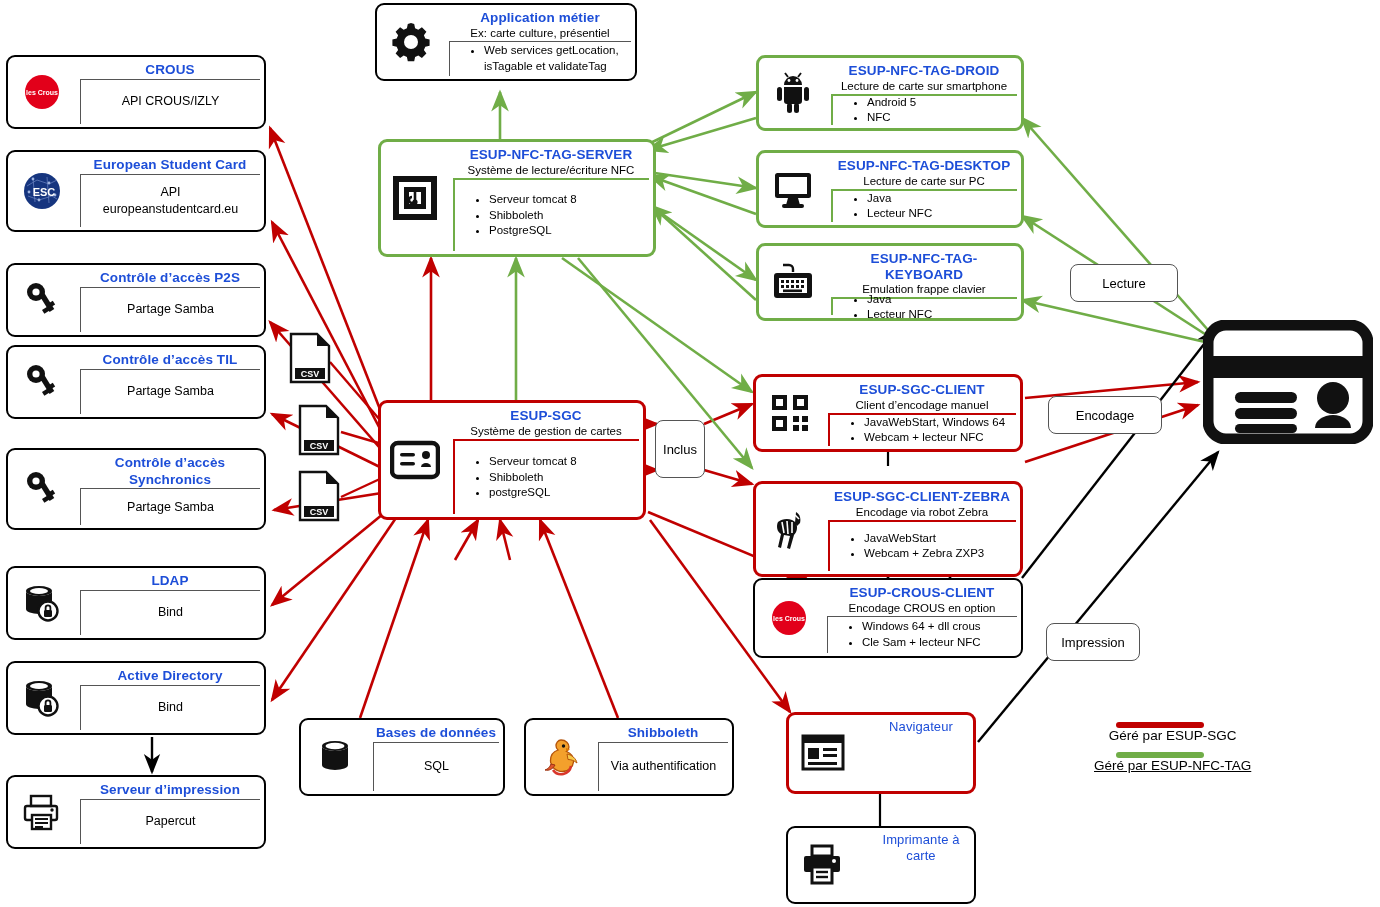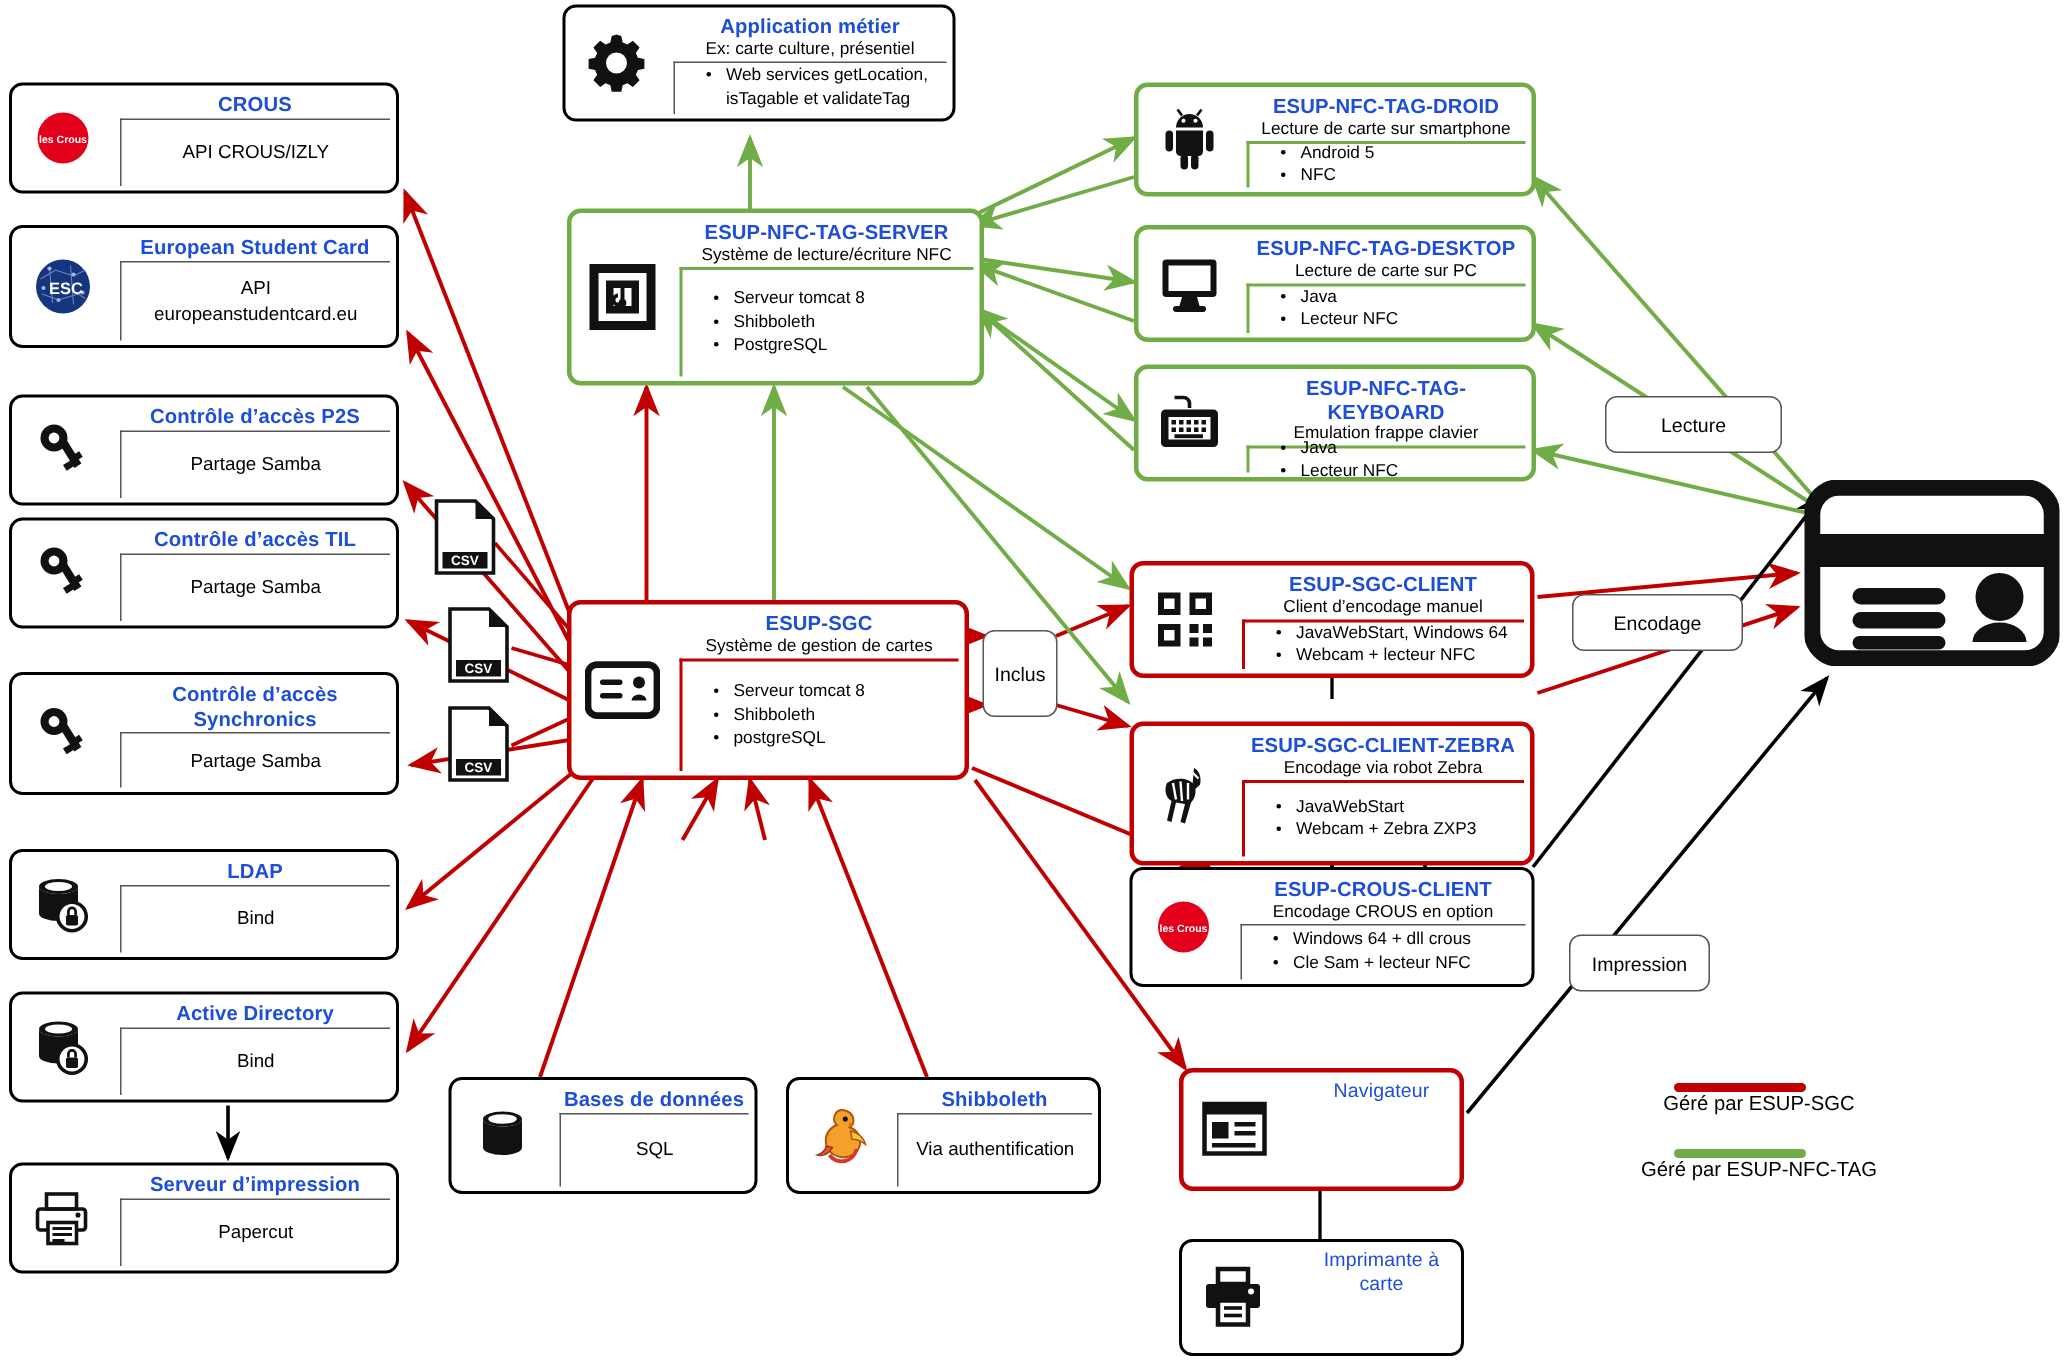--- a/index.html
+++ b/index.html
@@ -645,21 +645,21 @@
             <line x1="18" y1="35" x2="30" y2="35"></line>
           </g>
         </svg>
     </span>
     <div class="body" style="justify-content:flex-start;left:84px;">
       <div class="ttl" style="font-weight:normal;font-size:13px;padding-top:2px;">Imprimante à</div>
       <div class="ttl" style="font-weight:normal;font-size:13px;padding-top:0;">carte</div>
     </div>
   </div>
 
-  <div class="pill" style="left:1070px;top:264px;width:118px;height:38px;">
+  <div class="pill" style="left:1070px;top:264px;width:108px;height:38px;">
     <span>Lecture</span>
   </div>
   <div class="pill" style="left:1048px;top:396px;width:114px;height:38px;">
     <span>Encodage</span>
   </div>
   <div class="pill" style="left:1046px;top:623px;width:94px;height:38px;">
     <span>Impression</span>
   </div>
 
   <div style="position:absolute;left:1203px;top:320px;width:170px;height:124px;">
@@ -674,19 +674,19 @@
         <path d="M112 108 a18 13 0 0 1 36 0 z"></path>
       </g>
     </svg>
   </div>
 
   <div class="legend" style="left:1094px;top:722px;">
     <div class="row">
       <span class="swatch" style="background:#C00000"></span>
       <span class="lbl">Géré par ESUP-SGC</span>
     </div>
-    <div class="row" style="margin-top:14px;">
+    <div class="row" style="text-decoration:underline;">
       <span class="swatch" style="background:#70AD47"></span>
       <span class="lbl">Géré par ESUP-NFC-TAG</span>
     </div>
   </div>
 
 </div>
 
 </body></html>

